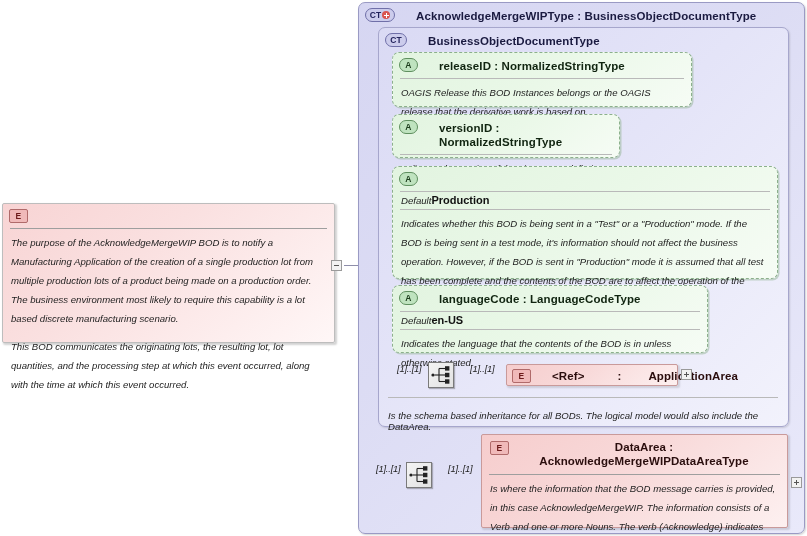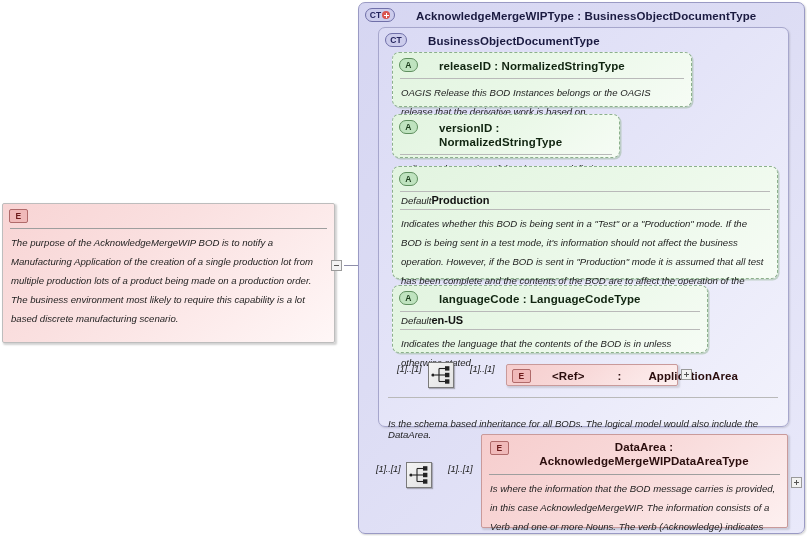--- a/index.html
+++ b/index.html
@@ -110,21 +110,21 @@
     box-shadow: 1px 1px 2px rgba(0,0,0,0.14);
   }
   #ct-inner > .box-title { color: #1a1a40; }
   .inherit-note {
     position: absolute;
     left: 388px; top: 397px; width: 390px;
     font-style: italic;
     font-size: 9.6px;
     line-height: 11.4px;
     color: #1d1d1d;
-    padding-top: 20px;
+    padding-top: 12px;
     border-top: 1px solid #b9b9b9;
   }
 
   
   .attr {
     background: linear-gradient(140deg, #e2f4e0 0%, #eaf8e8 50%, #f6fcf5 100%);
     border: 1px dashed #8cb08c;
     box-shadow: 1.5px 1.5px 0 rgba(140,176,140,0.45);
   }
   .attr .box-title { color: #102410; }
@@ -249,20 +249,21 @@
 
 <div class="line h" style="left:432px; top:475px; width:50px;"></div>
 
 <div class="box elem" id="elem-root">
   <div class="box-title">
     <span class="badge badge-e">E</span>
   </div>
   <div class="sep"></div>
   <div class="desc">
     <p>The purpose of the AcknowledgeMergeWIP BOD is to notify a Manufacturing Application of the creation of a single production lot from multiple production lots of a product being made on a production order. The business environment most likely to require this capability is a lot based discrete manufacturing scenario.</p>
+    <p>This BOD communicates the originating lots, the resulting lot, lot quantities, and the processing step at which this event occurred, along with the time at which this event occurred.</p>
   </div>
 </div>
 <div class="toggle" style="left:331px; top:260px;"></div>
 
 <div class="box" id="ct-outer">
   <div class="box-title">
     <span class="badge badge-ct">
       <span>CT</span>
         <span class="plusdot"></span>
     </span>

